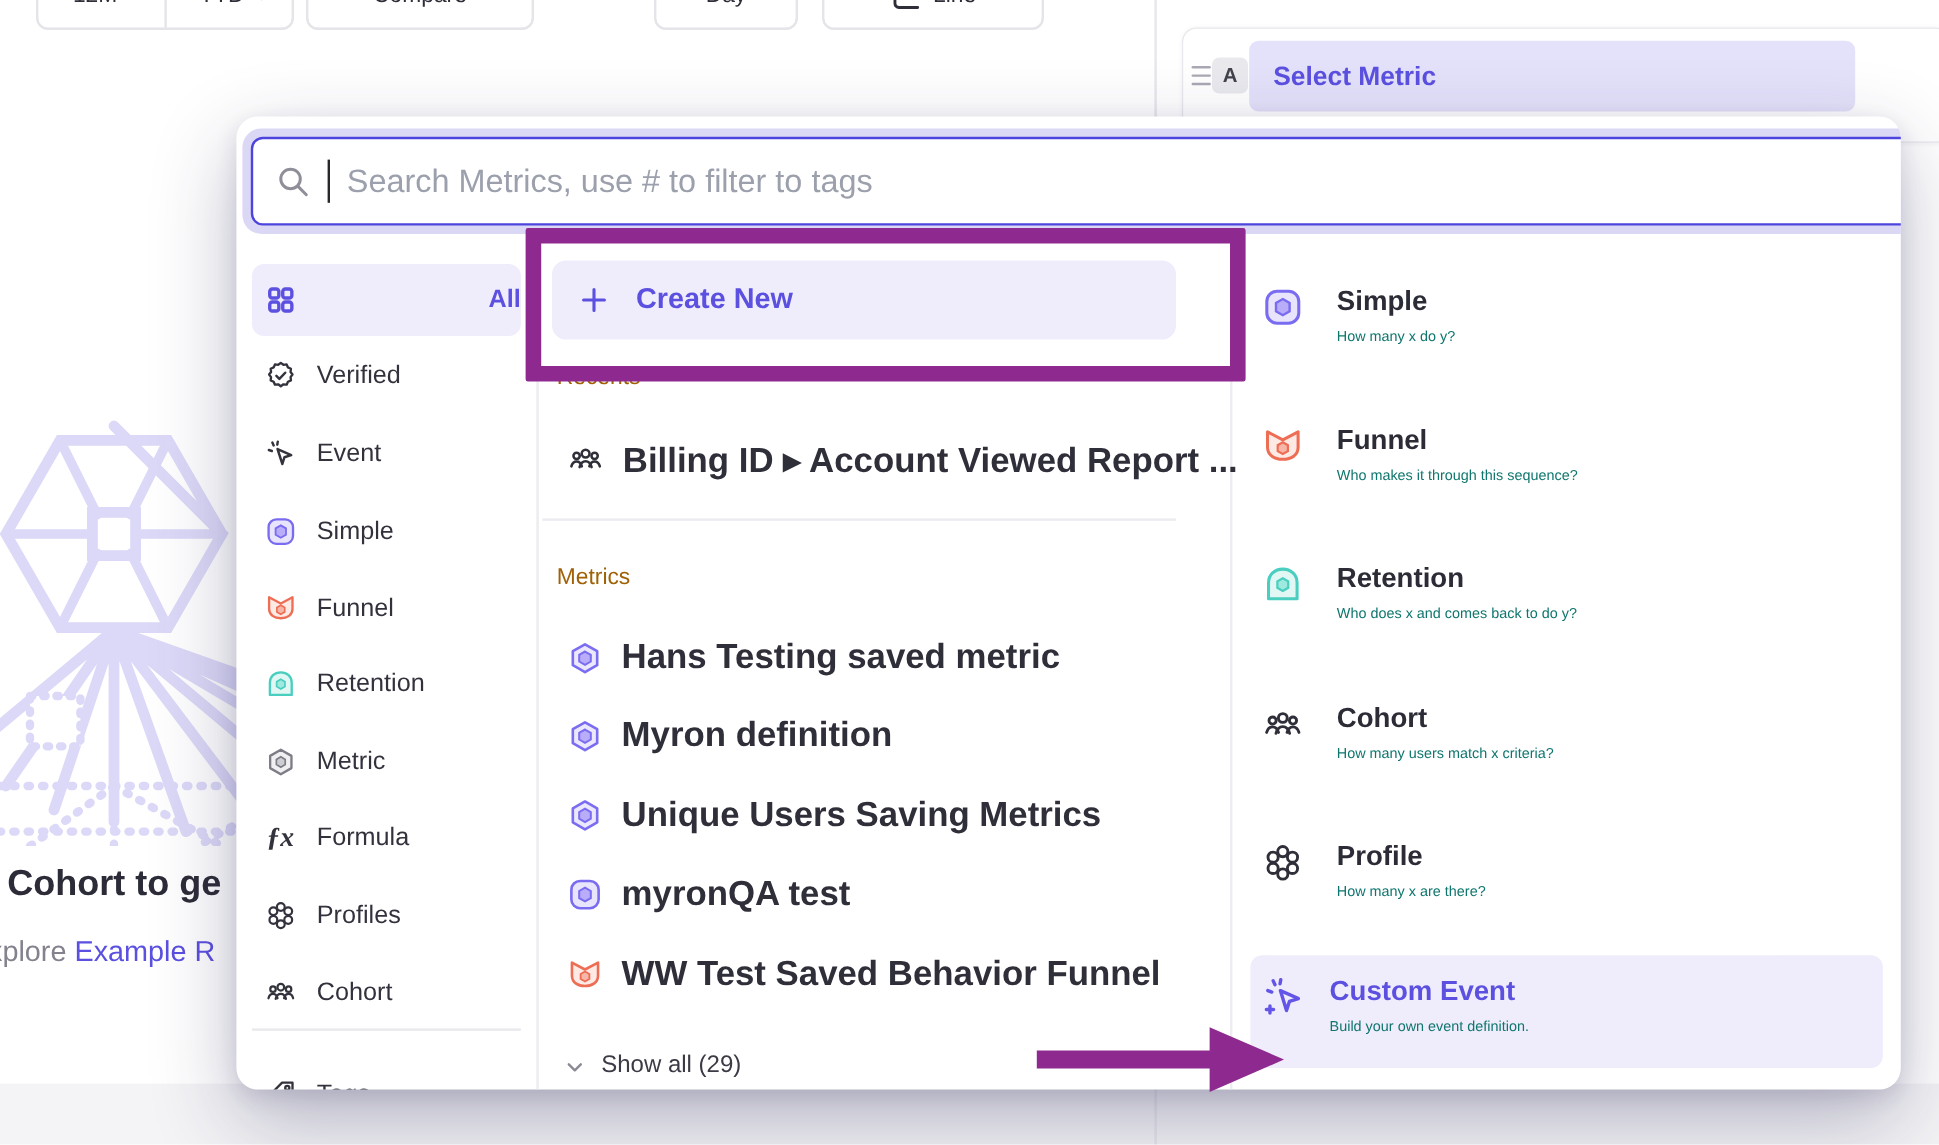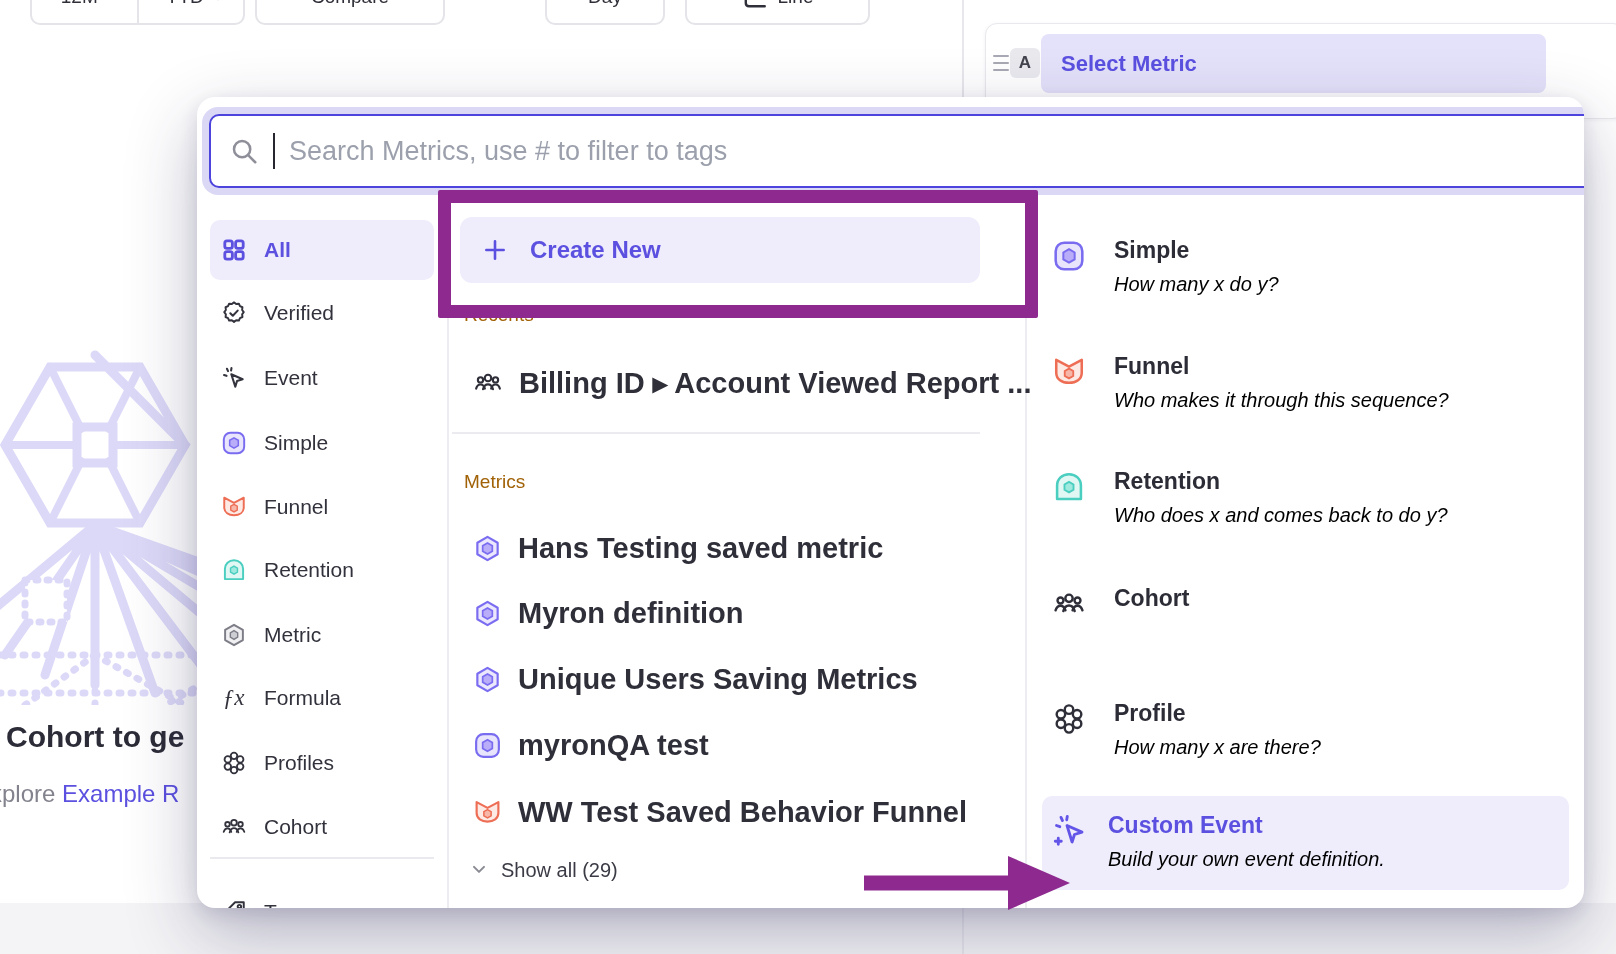--- a/index.html
+++ b/index.html
@@ -43,41 +43,41 @@
   .search-ring{position:absolute;left:5px;top:10px;width:1553px;height:88px;background:#dbd8f6;border-radius:16px;}
   .search-box{position:absolute;left:7px;top:7px;right:7px;bottom:7px;background:#fff;border:2.5px solid #4d44dd;
       border-radius:10px;display:flex;align-items:center;padding-left:18px;gap:14px;}
   .caret{width:2px;height:36px;background:#26262e;}
   .ph{font-size:27px;color:#9ba0ac;}
   .col-div{position:absolute;top:108px;bottom:0;width:2px;background:#ececf1;}
 
   
   .cat{position:absolute;left:13px;width:224px;height:60px;display:flex;align-items:center;gap:17px;
       padding-left:10px;border-radius:10px;font-size:21px;font-weight:500;color:#32323d;}
-  .cat.sel{background:var(--accent-bg);color:var(--accent);font-weight:600;}
+  .cat.sel{background:var(--accent-bg);color:var(--accent);font-weight:600;justify-content:space-between;}
   .cat .ic{width:27px;height:27px;display:flex;align-items:center;justify-content:center;flex:none;}
-  .fx{font-size:23px;font-style:italic;font-weight:400;color:#33333e;font-family:"Liberation Serif",serif;}
+  .fx{font-size:23px;font-style:italic;font-weight:700;color:#33333e;font-family:"Liberation Serif",serif;}
   .side-div{position:absolute;left:13px;top:760px;width:224px;height:1.5px;background:#e9e9ee;}
 
   
   .create-new{position:absolute;left:263px;top:120px;width:520px;height:66px;background:var(--accent-bg);
       border-radius:12px;display:flex;align-items:center;padding-left:22px;gap:22px;
       font-size:24px;font-weight:600;color:var(--accent);}
   .sec-head{position:absolute;left:267px;font-size:19px;font-weight:500;color:#a16207;}
   .mid-row{position:absolute;left:276px;height:48px;display:flex;align-items:center;gap:16px;
       font-size:29px;font-weight:700;color:#2f2f3a;white-space:nowrap;}
   .mid-div{position:absolute;left:255px;top:335px;width:528px;height:1.5px;background:#ececf0;}
-  .show-all{position:absolute;left:272px;top:762px;height:40px;display:flex;align-items:flex-start;gap:12px;
+  .show-all{position:absolute;left:272px;top:762px;height:40px;display:flex;align-items:flex-end;gap:12px;
       font-size:20px;font-weight:500;color:#3b3b46;}
 
   
   .type-row{position:absolute;left:848px;width:520px;display:flex;gap:28px;}
   .type-row .ic{width:34px;height:34px;flex:none;margin-left:7px;margin-top:2px;}
   .type-name{font-size:23px;font-weight:600;color:#2c2c37;}
-  .type-desc{font-size:20px;color:#000000;margin-top:9px;font-style:italic;}
+  .type-desc{font-size:12px;color:#0f766e;margin-top:9px;}
   .custom-box{position:absolute;left:845px;top:699px;width:527px;height:94px;background:var(--accent-bg);
       border-radius:10px;display:flex;align-items:flex-start;padding:16px 0 0 10px;gap:20px;}
   .custom-box .type-name{color:var(--accent);}
 
   
   .annot-rect{position:absolute;left:438px;top:190px;width:600px;height:128px;
       border:13px solid var(--annotation);border-radius:2px;}
   .annot-arrow{position:absolute;left:858px;top:850px;}
 </style>
 </head>
@@ -376,20 +376,21 @@
             <circle cx="6" cy="9.5" r="2.1"></circle>
             <circle cx="18" cy="9.5" r="2.1"></circle>
             <circle cx="12" cy="8" r="2.6"></circle>
             <path d="M2.5 16.5c.6-2.2 1.9-3.3 3.5-3.3s2.9 1.1 3.5 3.3"></path>
             <path d="M14.5 16.5c.6-2.2 1.9-3.3 3.5-3.3s2.9 1.1 3.5 3.3"></path>
             <path d="M8 17c.7-2.6 2.2-3.9 4-3.9s3.3 1.3 4 3.9"></path>
           </svg>
       </span>
       <span>
           <div class="type-name">Cohort</div>
+      <div class="type-desc">How many users match x criteria?</div>
         </span>
     </div>
     <div class="type-row" style="top:603px;">
       <span class="ic">
         <svg width="34" height="34" viewBox="0 0 24 24" stroke="#2f2f3a" stroke-width="1.7" fill="#fff">
             <circle cx="12" cy="5.4" r="3"></circle>
             <circle cx="17.7" cy="8.7" r="3"></circle>
             <circle cx="17.7" cy="15.3" r="3"></circle>
             <circle cx="12" cy="18.6" r="3"></circle>
             <circle cx="6.3" cy="15.3" r="3"></circle>

